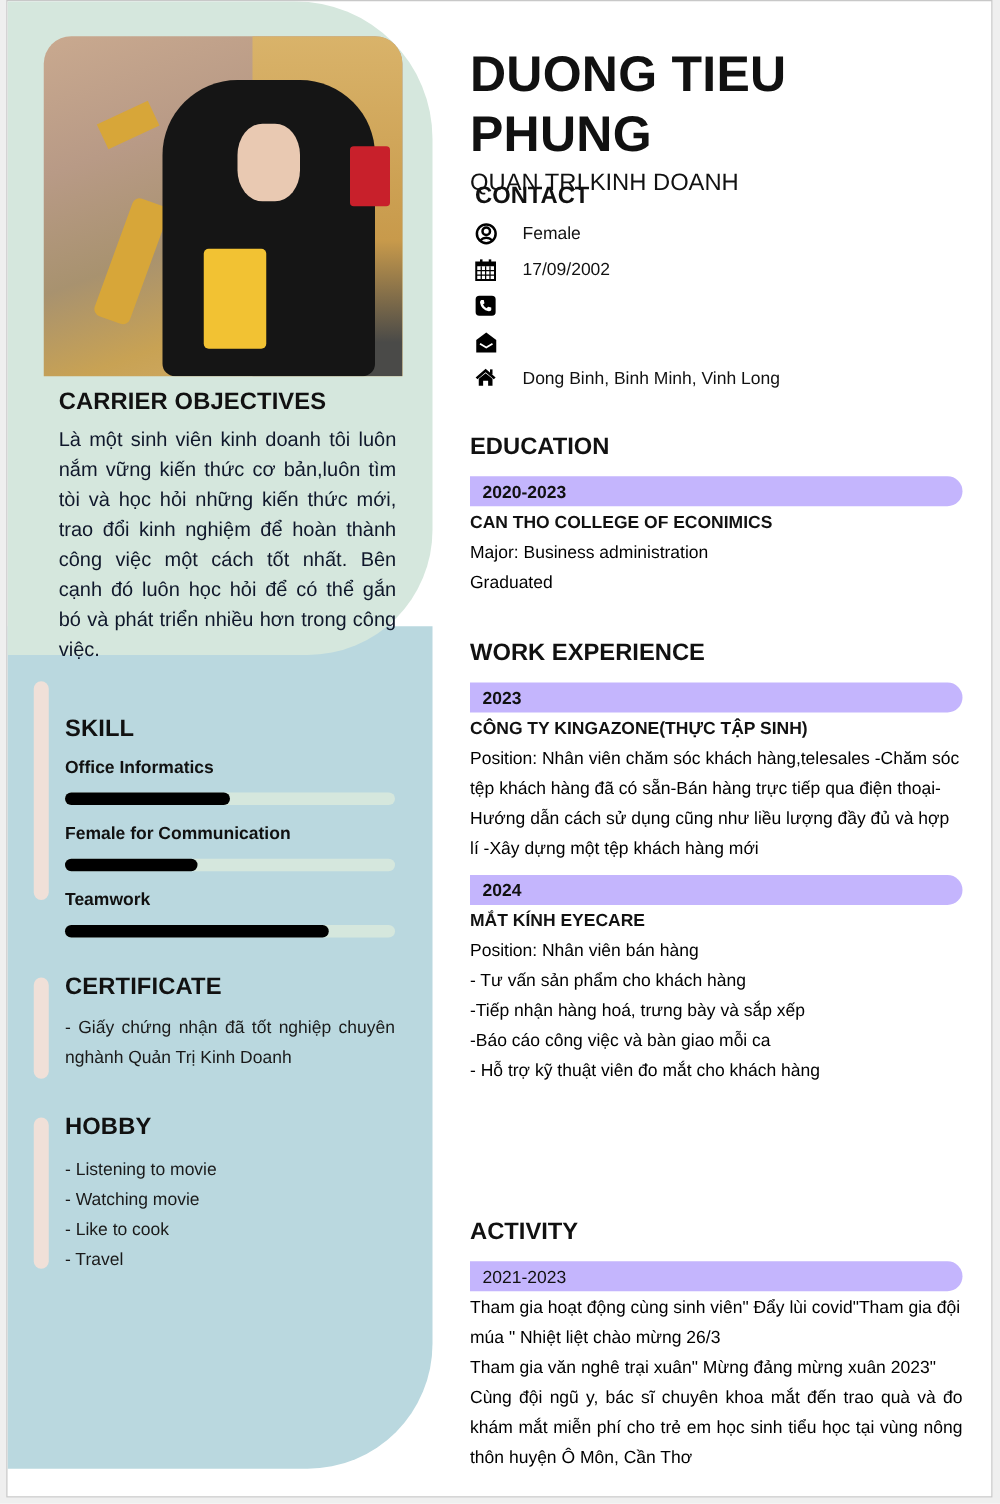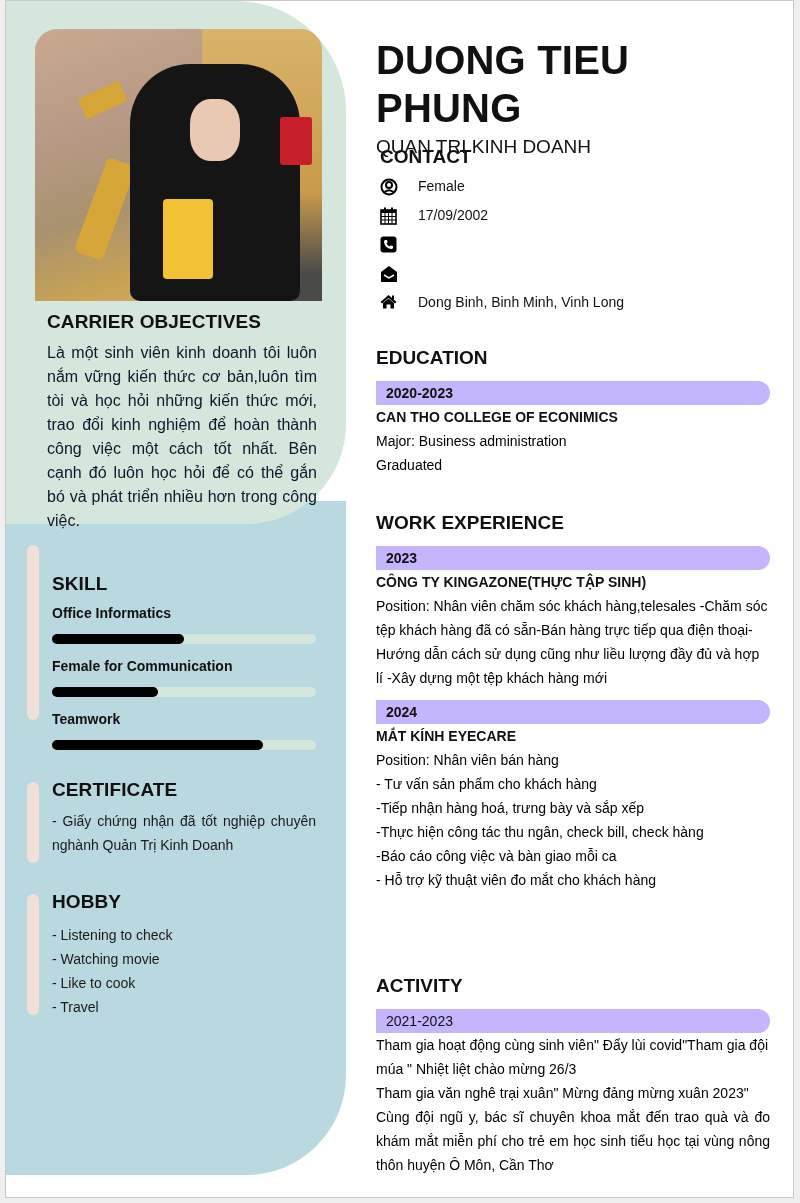--- a/index.html
+++ b/index.html
@@ -114,21 +114,21 @@
   <div class="accent-bar" style="top:781px;height:81px;"></div>
   <div class="left-section" style="top:778px;left:46px;width:264px;">
     <h2 class="h-left">CERTIFICATE</h2>
     <div class="left-body justify" style="margin-top:8px;">- Giấy chứng nhận đã tốt nghiệp chuyên nghành Quản Trị Kinh Doanh</div>
   </div>
 
   <div class="accent-bar" style="top:893px;height:121px;"></div>
   <div class="left-section" style="top:890px;left:46px;">
     <h2 class="h-left">HOBBY</h2>
     <div class="left-body" style="margin-top:10px;">
-      <div>- Listening to check</div>
+      <div>- Listening to movie</div>
       <div>- Watching movie</div>
       <div>- Like to cook</div>
       <div>- Travel</div>
     </div>
   </div>
 
   <div class="right" style="top:35px;">
     <h1 class="name">DUONG TIEU PHUNG</h1>
     <div class="title">QUAN TRI KINH DOANH</div>
   </div>
@@ -202,21 +202,20 @@
     <div class="pill bold" style="margin-top:12px;">2023</div>
     <div class="r-sub">CÔNG TY KINGAZONE(THỰC TẬP SINH)</div>
     <div class="r-body">Position: Nhân viên chăm sóc khách hàng,telesales -Chăm sóc tệp khách hàng đã có sẵn-Bán hàng trực tiếp qua điện thoại-Hướng dẫn cách sử dụng cũng như liều lượng đầy đủ và hợp lí -Xây dựng một tệp khách hàng mới</div>
 
     <div class="pill bold" style="margin-top:10px;">2024</div>
     <div class="r-sub">MẮT KÍNH EYECARE</div>
     <div class="r-body">
       <div>Position: Nhân viên bán hàng</div>
       <div>- Tư vấn sản phẩm cho khách hàng</div>
       <div>-Tiếp nhận hàng hoá, trưng bày và sắp xếp</div>
-      <div>-Thực hiện công tác thu ngân, check bill, check hàng</div>
       <div>-Báo cáo công việc và bàn giao mỗi ca</div>
       <div>- Hỗ trợ kỹ thuật viên đo mắt cho khách hàng</div>
     </div>
   </div>
 
   <div class="right" style="top:974px;">
     <h2 class="h-right">ACTIVITY</h2>
     <div class="pill" style="margin-top:12px;">2021-2023</div>
     <div class="r-body">
       <div>Tham gia hoạt động cùng sinh viên" Đẩy lùi covid"Tham gia đội múa " Nhiệt liệt chào mừng 26/3</div>

